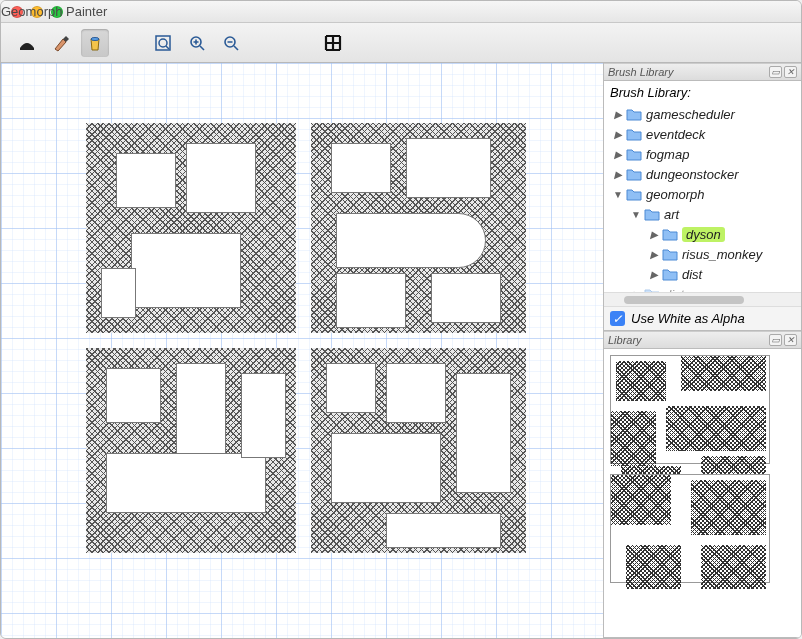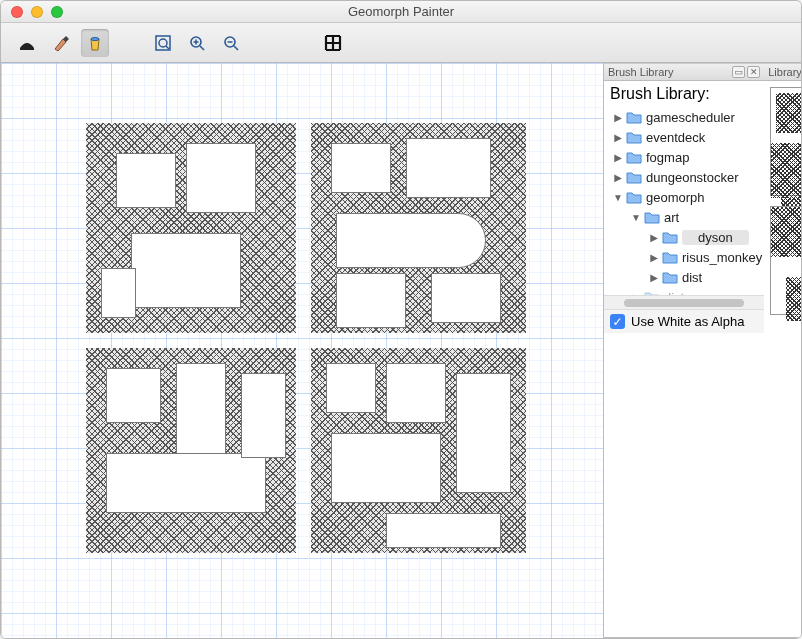--- a/index.html
+++ b/index.html
@@ -4,44 +4,44 @@
 <style>
   * { box-sizing: border-box; margin: 0; padding: 0; font-family: -apple-system, "Helvetica Neue", Arial, sans-serif; }
   body { background: #f0f0f0; width: 802px; height: 639px; overflow: hidden; }
   .window { width: 802px; height: 639px; background: #ececec; border: 1px solid #b8b8b8; border-radius: 6px; display: flex; flex-direction: column; overflow: hidden; }
   .titlebar { height: 22px; background: linear-gradient(#f6f6f6,#e6e6e6); border-bottom: 1px solid #c8c8c8; display: flex; align-items: center; position: relative; }
   .traffic { display: flex; gap: 8px; padding-left: 10px; }
   .traffic .dot { width: 12px; height: 12px; border-radius: 50%; border: 0.5px solid rgba(0,0,0,0.15); }
   .dot.red { background:#ff5f57; }
   .dot.yellow { background:#ffbd2e; }
   .dot.green { background:#28c940; }
-  .title { position: absolute; left: 0; right: 0; text-align: center; font-size: 13px; color:#4a4a4a; pointer-events:none; }
+  .title { position: absolute; left: 0; right: 0; font-size: 13px; color:#4a4a4a; pointer-events:none; }
   .toolbar { height: 40px; background: linear-gradient(#f3f3f3,#e4e4e4); border-bottom: 1px solid #b8b8b8; display: flex; align-items: center; padding: 0 12px; gap: 6px; }
   .tbtn { width: 28px; height: 28px; border-radius: 4px; display:flex; align-items:center; justify-content:center; cursor:pointer; }
   .tbtn.selected { background: linear-gradient(#d8d8d8,#c8c8c8); box-shadow: inset 0 1px 2px rgba(0,0,0,0.25); }
   .tgap { width: 28px; }
   .content { flex: 1; display: flex; min-height: 0; }
   .canvas-pane { flex: 1; background: #fff; position: relative; border-right: 1px solid #bbb; overflow:hidden; }
   .grid-svg { position:absolute; inset:0; width:100%; height:100%; }
   .map-area { position:absolute; left:85px; top:60px; width:440px; height:430px; }
   .map-area .tile { position:absolute; background:#fff; border:1px solid #777; }
   .hatch { position:absolute; background-image: repeating-linear-gradient(45deg,#555 0,#555 1px,transparent 1px,transparent 4px), repeating-linear-gradient(-45deg,#555 0,#555 1px,transparent 1px,transparent 4px); background-color:#e9e9e9; }
-  .right { width: 197px; display:flex; background:#f4f4f4; }
+  .right { width: 197px; display:flex; flex-direction:column; background:#f4f4f4;font-style:italic; }
   .panel { border-bottom:1px solid #bbb; display:flex; flex-direction:column; }
   .panel-hdr { height:18px; background:linear-gradient(#eee,#dcdcdc); border-top:1px solid #ccc; border-bottom:1px solid #bbb; display:flex; align-items:center; font-size:11px; color:#555; padding:0 4px; }
   .panel-hdr .spacer { flex:1; }
   .panel-hdr .pbtn { width:13px; height:12px; border:1px solid #aaa; border-radius:2px; margin-left:2px; display:flex; align-items:center; justify-content:center; font-size:9px; color:#666; cursor:pointer; background:#f3f3f3; }
   .panel-body { background:#fff; flex:1; overflow:hidden; position:relative; }
-  .lbl { font-size:16px; padding:4px 6px 2px 6px; }
+  .lbl { font-size:13px; padding:4px 6px 2px 6px; }
   .tree { font-size:13px; padding:2px 2px 4px 2px; overflow-y:auto; max-height:190px; }
   .trow { display:flex; align-items:center; height:20px; white-space:nowrap; cursor:pointer; }
   .trow .arrow { width:12px; display:inline-flex; justify-content:center; color:#666; font-size:10px; }
   .trow .folder { width:16px; height:13px; margin:0 4px 0 2px; display:inline-block; }
   .trow .txt { color:#222; }
-  .trow.selected .txt { background:#e5e5e5; border-radius:3px; padding:0 16px; }
+  .trow.selected .txt { background:#bef264; border-radius:3px; padding:0 4px; }
   .folder svg { display:block; }
   .check-row { display:flex; align-items:center; padding:4px 6px; font-size:13px; border-top:1px solid #ddd; background:#f4f4f4; }
   .check { width:15px; height:15px; border-radius:3px; background:#3b82f6; margin-right:6px; display:flex; align-items:center; justify-content:center; color:#fff; font-size:12px; }
   .brush-scroll { overflow-y:auto; padding:6px; display:flex; flex-direction:column; gap:10px; height: 240px;}
   .brush-thumb { width:160px; height:150px; border:1px solid #999; background:#fff; position:relative; cursor:pointer; }
   .brush-thumb .h { position:absolute; background-image: repeating-linear-gradient(45deg,#333 0,#333 1px,transparent 1px,transparent 3px), repeating-linear-gradient(-45deg,#333 0,#333 1px,transparent 1px,transparent 3px); }
   .hscroll { height:14px; background:#f0f0f0; border-top:1px solid #ddd; display:flex; align-items:center; }
   .hscroll .thumb { height:8px; background:#c4c4c4; border-radius:4px; margin-left:20px; width:120px; }
 </style>
 </head>

